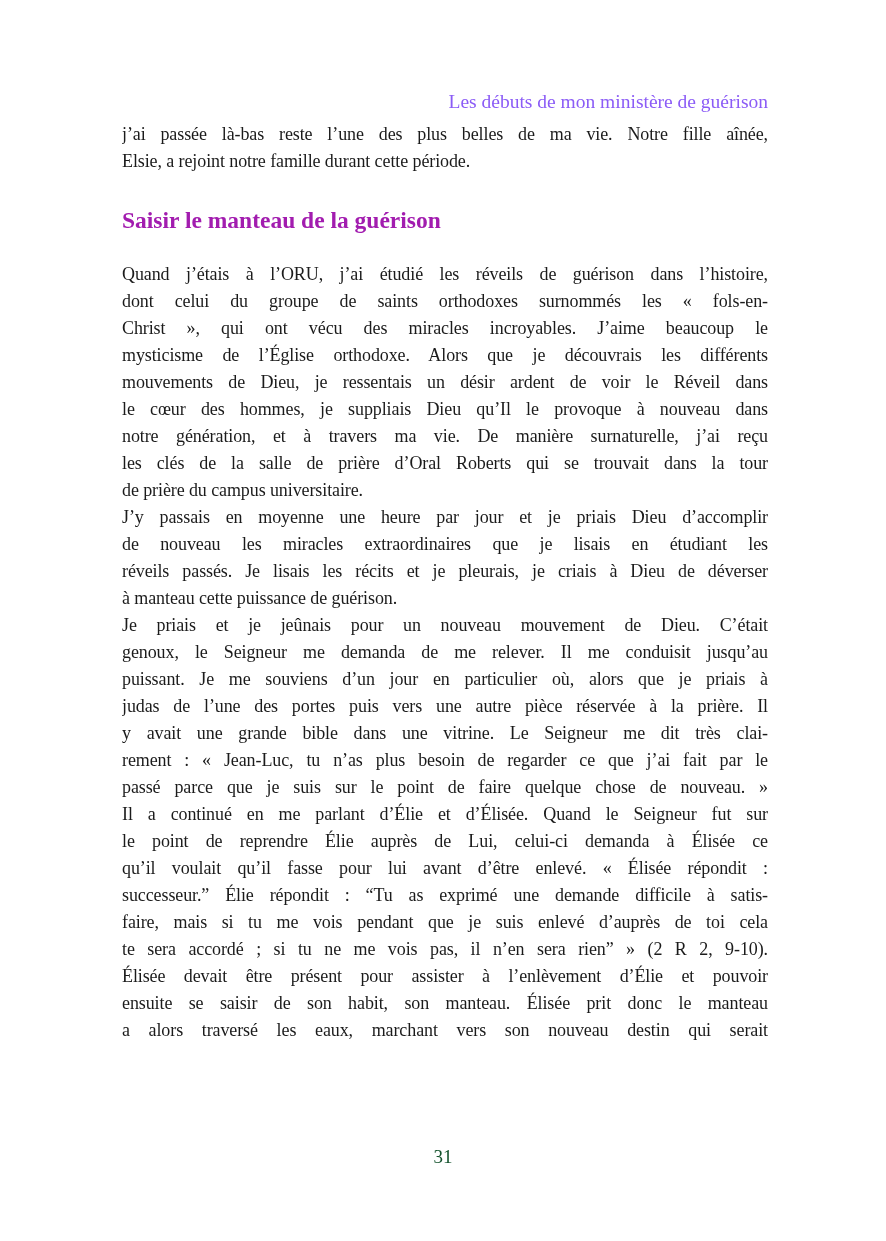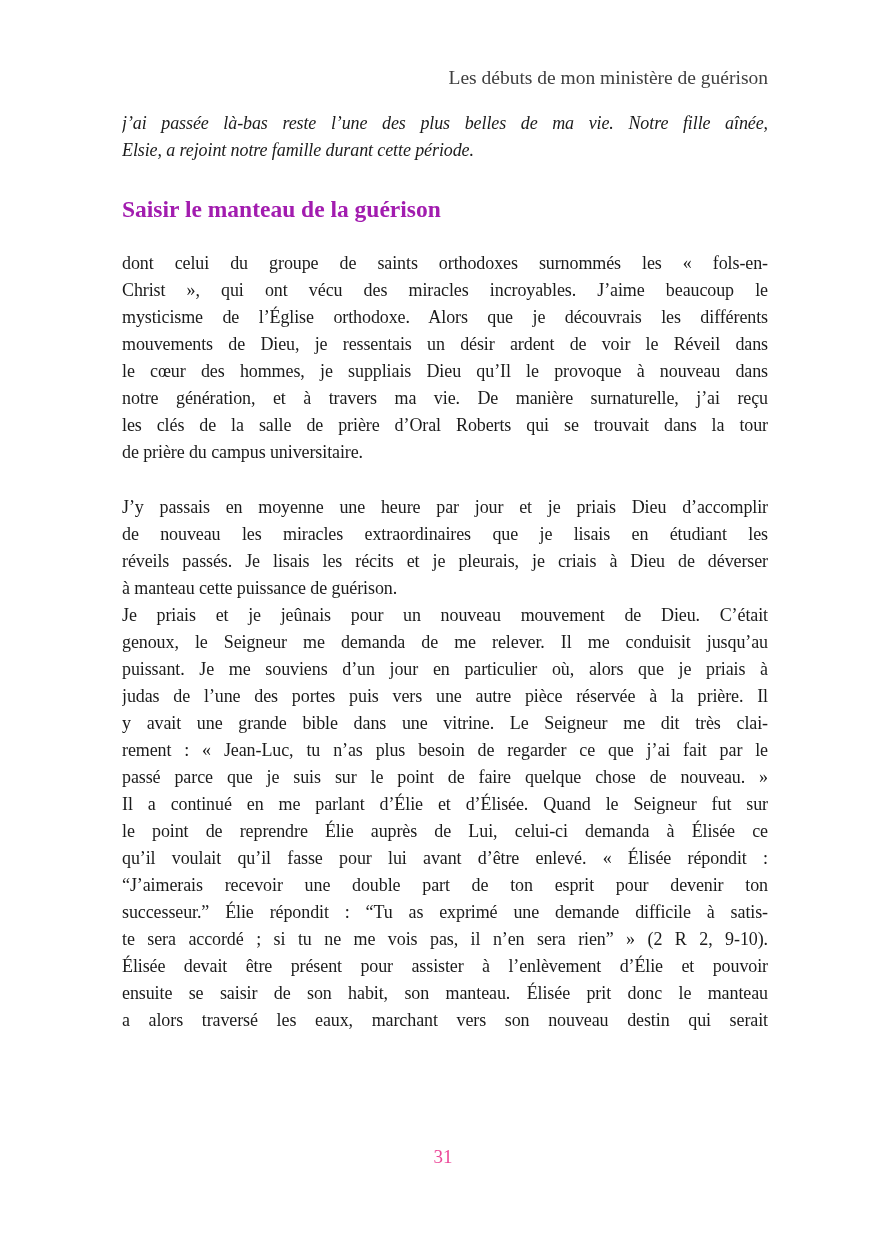--- a/index.html
+++ b/index.html
@@ -16,80 +16,79 @@
     color: #1b1b1b;
     overflow: hidden;
   }
   .content {
     position: absolute;
     left: 122px;
     top: 0;
     width: 646px;
   }
   .running-header {
-    margin-top: 64px;
+    margin-top: 88px;
     text-align: right;
-    color: #404040;
+    color: #8b5cf6;
     font-size: 19.5px;
     line-height: 27px;
   }
   .paragraph {
     font-size: 18px;
     line-height: 27px;
     letter-spacing: -0.1px;
   }
   .paragraph .line {
     text-align: justify;
     text-align-last: justify;
     height: 27px;
     overflow: hidden;
   }
   .paragraph .line.line-last {
     text-align-last: left;
   }
   .intro {
-    margin-top: 19px;
-    font-style: italic;
+    margin-top: 6px;
   }
   .section-heading {
     margin: 30px 0 25px 0;
     font-size: 23.5px;
     line-height: 31px;
     font-weight: bold;
     color: #a21caf;
   }
   .para-gap {
-    margin-top: 28px;
   }
   .page-number {
     position: absolute;
     top: 1143px;
     left: 0;
     width: 886px;
     text-align: center;
     font-size: 19px;
     line-height: 27px;
-    color: #ec4899;
+    color: #14532d;
   }
 </style>
 </head>
 <body>
 
 <div class="page">
   <div class="content">
     <div class="running-header">Les débuts de mon ministère de guérison</div>
 
     <div class="paragraph intro">
         <div class="line">j’ai passée là-bas reste l’une des plus belles de ma vie. Notre fille aînée,</div>
         <div class="line line-last">Elsie, a rejoint notre famille durant cette période.</div>
       </div>
 
     <h1 class="section-heading">Saisir le manteau de la guérison</h1>
 
     <div class="paragraph">
+        <div class="line">Quand j’étais à l’ORU, j’ai étudié les réveils de guérison dans l’histoire,</div>
         <div class="line">dont celui du groupe de saints orthodoxes surnommés les « fols-en-</div>
         <div class="line">Christ », qui ont vécu des miracles incroyables. J’aime beaucoup le</div>
         <div class="line">mysticisme de l’Église orthodoxe. Alors que je découvrais les différents</div>
         <div class="line">mouvements de Dieu, je ressentais un désir ardent de voir le Réveil dans</div>
         <div class="line">le cœur des hommes, je suppliais Dieu qu’Il le provoque à nouveau dans</div>
         <div class="line">notre génération, et à travers ma vie. De manière surnaturelle, j’ai reçu</div>
         <div class="line">les clés de la salle de prière d’Oral Roberts qui se trouvait dans la tour</div>
         <div class="line line-last">de prière du campus universitaire.</div>
       </div>
 
@@ -104,22 +103,22 @@
         <div class="line">Je priais et je jeûnais pour un nouveau mouvement de Dieu. C’était</div>
         <div class="line">genoux, le Seigneur me demanda de me relever. Il me conduisit jusqu’au</div>
         <div class="line">puissant. Je me souviens d’un jour en particulier où, alors que je priais à</div>
         <div class="line">judas de l’une des portes puis vers une autre pièce réservée à la prière. Il</div>
         <div class="line">y avait une grande bible dans une vitrine. Le Seigneur me dit très clai-</div>
         <div class="line">rement : « Jean-Luc, tu n’as plus besoin de regarder ce que j’ai fait par le</div>
         <div class="line">passé parce que je suis sur le point de faire quelque chose de nouveau. »</div>
         <div class="line">Il a continué en me parlant d’Élie et d’Élisée. Quand le Seigneur fut sur</div>
         <div class="line">le point de reprendre Élie auprès de Lui, celui-ci demanda à Élisée ce</div>
         <div class="line">qu’il voulait qu’il fasse pour lui avant d’être enlevé. « Élisée répondit :</div>
-        <div class="line">“J’aimerais recevoir une double part de ton esprit pour devenir ton</div>
         <div class="line">successeur.” Élie répondit : “Tu as exprimé une demande difficile à satis-</div>
+        <div class="line">faire, mais si tu me vois pendant que je suis enlevé d’auprès de toi cela</div>
         <div class="line">te sera accordé ; si tu ne me vois pas, il n’en sera rien” » (2 R 2, 9-10).</div>
         <div class="line">Élisée devait être présent pour assister à l’enlèvement d’Élie et pouvoir</div>
         <div class="line">ensuite se saisir de son habit, son manteau. Élisée prit donc le manteau</div>
         <div class="line">a alors traversé les eaux, marchant vers son nouveau destin qui serait</div>
       </div>
   </div>
 
   <div class="page-number">31</div>
 </div>
 

